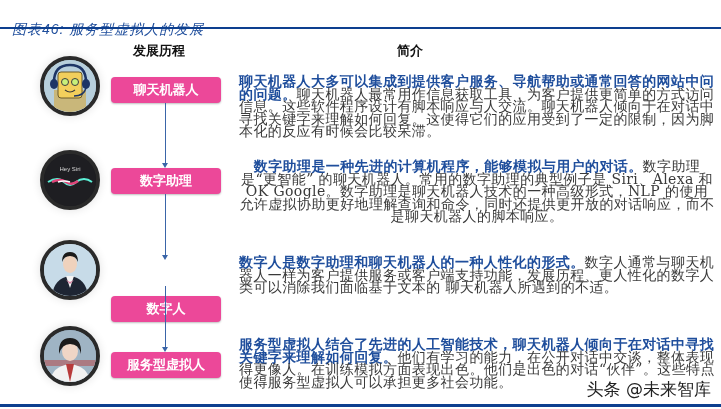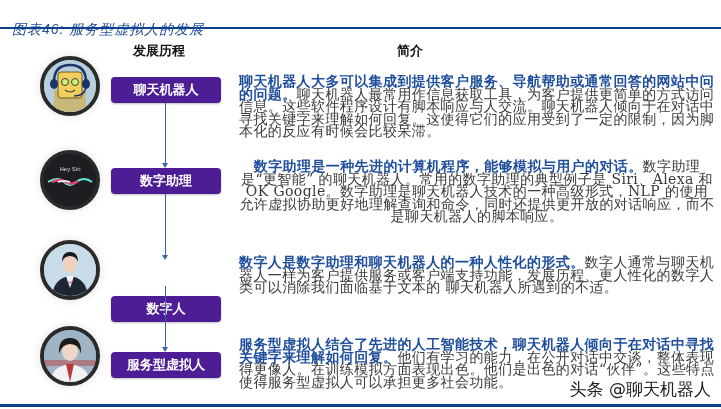--- a/index.html
+++ b/index.html
@@ -29,21 +29,21 @@
       border: 4px solid #2a2a2a; overflow: hidden;
       box-shadow: 0 0 10px rgba(0,0,0,0.12);
     }
     .avatar.robot { top: 56px; background: #bcd3df; }
     .avatar.siri { top: 150px; background: #1e1e22; }
     .avatar.dh { top: 240px; background: linear-gradient(#d8e6ef, #a9c4d6); }
     .avatar.svc { top: 326px; background: linear-gradient(#8aa3b6, #c4d0da); }
 
     .stage-box {
       position: absolute; left: 111px; width: 110px; height: 26px;
-      background: #4c1d95; border-radius: 4px; color: #fff;
+      background: #ec4899; border-radius: 4px; color: #fff;
       font-size: 13px; font-weight: bold; text-align: center; line-height: 26px;
       box-shadow: 0 1px 2px rgba(0,0,0,0.25);
     }
     .stage-box.s1 { top: 77px; }
     .stage-box.s2 { top: 168px; }
     .stage-box.s3 { top: 260px; margin-top: 36px; }
     .stage-box.s4 { top: 352px; }
 
     .vline { position: absolute; left: 165px; width: 1px; background: #3a65a8; }
     .vline.l1 { top: 103px; height: 62px; }
@@ -149,14 +149,14 @@
 <div class="desc d2">
   <span class="lead">数字助理是一种先进的计算机程序，能够模拟与用户的对话。</span><span>数字助理是“更智能” 的聊天机器人。常用的数字助理的典型例子是 Siri、Alexa 和 OK Google。数字助理是聊天机器人技术的一种高级形式，NLP 的使用允许虚拟协助更好地理解查询和命令，同时还提供更开放的对话响应，而不是聊天机器人的脚本响应。</span>
 </div>
 <div class="desc d3">
   <span class="lead">数字人是数字助理和聊天机器人的一种人性化的形式。</span><span>数字人通常与聊天机器人一样为客户提供服务或客户端支持功能，发展历程、更人性化的数字人类可以消除我们面临基于文本的 聊天机器人所遇到的不适。</span>
 </div>
 <div class="desc d4">
   <span class="lead">服务型虚拟人结合了先进的人工智能技术，聊天机器人倾向于在对话中寻找关键字来理解如何回复。</span><span>他们有学习的能力，在公开对话中交谈，整体表现得更像人。在训练模拟方面表现出色。他们是出色的对话“伙伴”。这些特点使得服务型虚拟人可以承担更多社会功能。</span>
 </div>
 
-<div class="watermark">头条 @聊天机器人</div>
+<div class="watermark">头条 @未来智库</div>
 <div class="bottom-rule"></div>
 
 </body></html>

